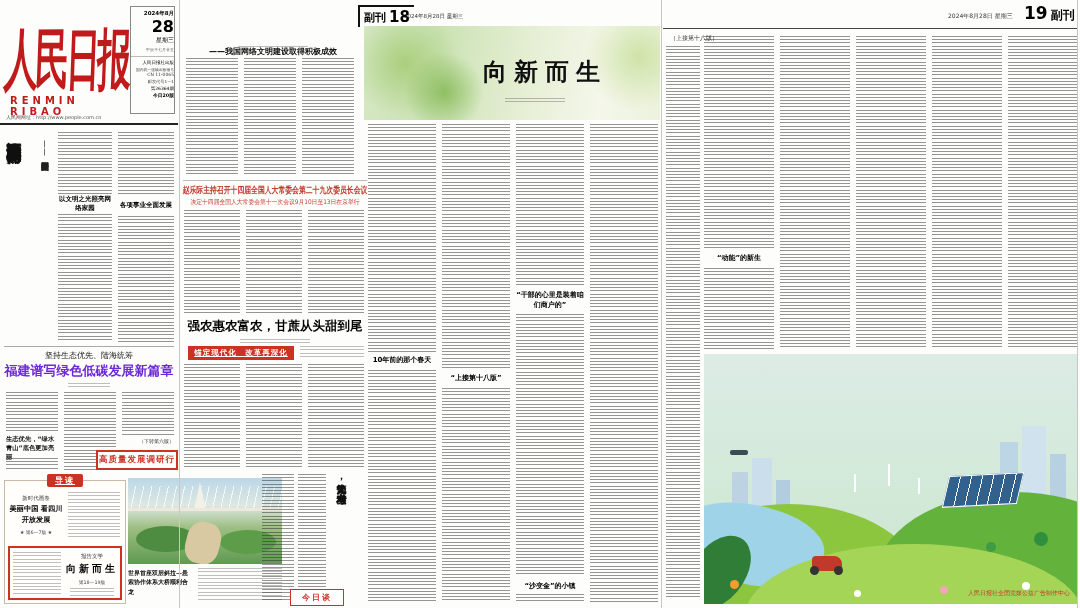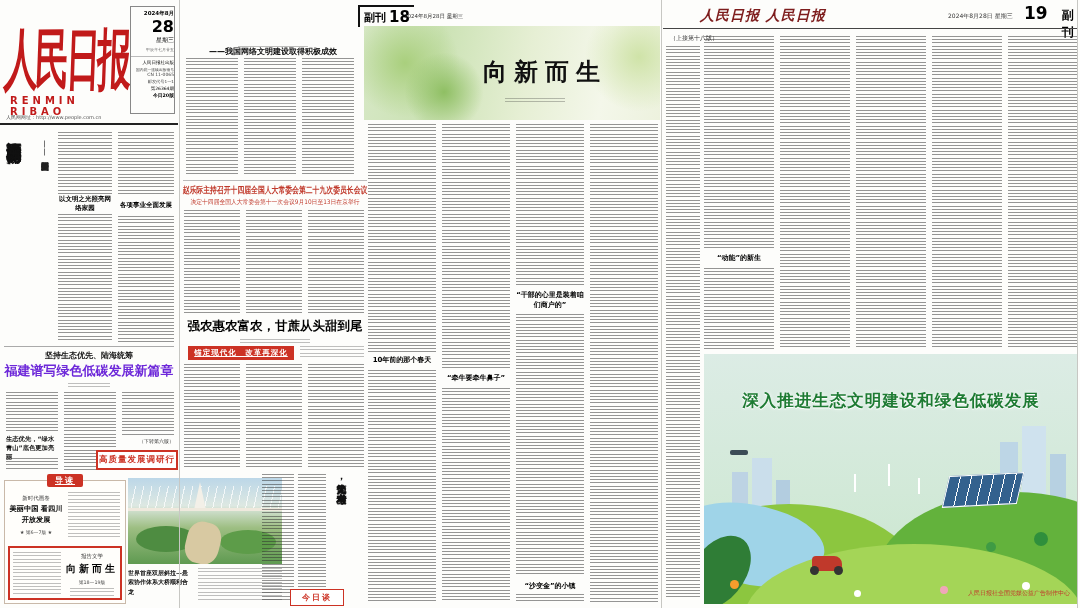--- a/index.html
+++ b/index.html
@@ -47,21 +47,21 @@
 
   <i class="tx" style="left:58px;top:132px;width:54px;height:62px;"></i>
   <div class="abs ctr" style="left:56px;top:198px;width:58px;height:11px;font-size:6.5px;font-weight:bold;">以文明之光照亮网络家园</div>
   <i class="tx" style="left:58px;top:214px;width:54px;height:128px;"></i>
   <i class="tx" style="left:118px;top:132px;width:56px;height:64px;"></i>
   <div class="abs ctr" style="left:118px;top:200px;width:56px;height:11px;font-size:6.5px;font-weight:bold;">各项事业全面发展</div>
   <i class="tx" style="left:118px;top:216px;width:56px;height:126px;"></i>
 
   <div class="abs" style="left:4px;top:346px;width:170px;height:1px;background:#aaa;"></div>
 
-  <div class="abs ctr" style="left:18px;top:350px;width:142px;height:11px;font-size:8px;font-weight:bold;color:#111;">坚持生态优先、陆海统筹</div>
+  <div class="abs ctr" style="left:18px;top:350px;width:142px;height:11px;font-size:8px;font-weight:normal;color:#111;">坚持生态优先、陆海统筹</div>
   <div class="abs ctr" style="left:4px;top:362px;width:170px;height:17px;font-size:13px;font-weight:900;color:#6d28d9;">福建谱写绿色低碳发展新篇章</div>
   <i class="tx-lt" style="left:68px;top:383px;width:42px;height:4px;"></i>
   <i class="tx" style="left:6px;top:392px;width:52px;height:40px;"></i>
   <div class="abs" style="left:6px;top:434px;width:52px;font-size:6.3px;font-weight:bold;line-height:1.45;color:#111;">生态优先，“绿水青山”底色更加亮丽</div>
   <i class="tx" style="left:6px;top:458px;width:52px;height:12px;"></i>
   <i class="tx" style="left:64px;top:392px;width:52px;height:78px;"></i>
   <i class="tx" style="left:122px;top:392px;width:52px;height:44px;"></i>
   <div class="abs" style="left:122px;top:438px;width:52px;font-size:5px;color:#333;text-align:right;">（下转第六版）</div>
   <div class="badge-line" style="left:96px;top:450px;width:78px;height:16px;font-size:8.5px;letter-spacing:1px;">高质量发展调研行</div>
 
@@ -128,36 +128,35 @@
     <div class="abs" style="left:220px;top:-24px;width:110px;height:110px;background:radial-gradient(circle,#cfe3a8 0%,rgba(207,227,168,0) 70%);"></div>
     <div class="abs ctr" style="left:66px;top:30px;width:230px;height:32px;font-size:24px;font-weight:900;letter-spacing:7px;color:#101010;">向新而生</div>
     <i class="tx-lt" style="left:141px;top:72px;width:60px;height:4px;"></i>
   </div>
 
   <i class="tx" style="left:368px;top:124px;width:68px;height:228px;"></i>
   <div class="abs ctr" style="left:368px;top:354px;width:68px;height:11px;font-size:7px;font-weight:bold;">10年前的那个春天</div>
   <i class="tx" style="left:368px;top:370px;width:68px;height:232px;"></i>
 
   <i class="tx" style="left:442px;top:124px;width:68px;height:244px;"></i>
-  <div class="abs ctr" style="left:442px;top:372px;width:68px;height:11px;font-size:7px;font-weight:bold;">“牵牛要牵牛鼻子”</div>
+  <div class="abs ctr" style="left:442px;top:372px;width:68px;height:11px;font-size:7px;font-weight:bold;">“上接第十八版”</div>
   <i class="tx" style="left:442px;top:388px;width:68px;height:214px;"></i>
 
   <i class="tx" style="left:516px;top:124px;width:68px;height:162px;"></i>
   <div class="abs ctr" style="left:516px;top:290px;width:68px;height:20px;font-size:7px;font-weight:bold;line-height:1.45;">“干部的心里是装着咱们商户的”</div>
   <i class="tx" style="left:516px;top:314px;width:68px;height:262px;"></i>
   <div class="abs ctr" style="left:516px;top:580px;width:68px;height:11px;font-size:7px;font-weight:bold;">“沙变金”的小镇</div>
   <i class="tx" style="left:516px;top:594px;width:68px;height:8px;"></i>
 
   <i class="tx" style="left:590px;top:124px;width:68px;height:478px;"></i>
 
   <div class="vline" style="left:661px;top:0;height:608px;"></div>
 
-  <div class="abs serifish" style="left:700px;top:7px;width:150px;font-size:14px;font-weight:900;font-style:italic;color:#7e1d1d;letter-spacing:1px;white-space:nowrap;">人民日报 人民日报</div>
   <div class="abs" style="left:948px;top:12px;width:74px;font-size:6px;color:#333;">2024年8月28日 星期三</div>
-  <div class="abs" style="left:1024px;top:3px;display:flex;align-items:baseline;gap:14px;">
+  <div class="abs" style="left:1024px;top:3px;display:flex;align-items:baseline;gap:3px;">
     <span style="font-size:17px;font-weight:bold;">19</span>
     <span style="font-size:12px;font-weight:bold;">副刊</span>
   </div>
   <div class="abs" style="left:663px;top:28px;width:415px;height:1px;background:#444;"></div>
   <div class="abs" style="left:670px;top:34px;width:64px;font-size:6px;color:#333;">（上接第十八版）</div>
 
   <i class="tx" style="left:666px;top:46px;width:34px;height:554px;"></i>
   <i class="tx" style="left:704px;top:36px;width:70px;height:214px;"></i>
   <div class="abs ctr" style="left:704px;top:252px;width:70px;height:11px;font-size:7px;font-weight:bold;">“动能”的新生</div>
   <i class="tx" style="left:704px;top:268px;width:70px;height:82px;"></i>
@@ -185,18 +184,17 @@
     <div class="abs" style="left:108px;top:202px;width:30px;height:15px;background:#c0392b;border-radius:4px 8px 2px 2px;"></div>
     <div class="abs" style="left:106px;top:212px;width:9px;height:9px;background:#333;border-radius:50%;"></div>
     <div class="abs" style="left:130px;top:212px;width:9px;height:9px;background:#333;border-radius:50%;"></div>
     <div class="abs" style="left:330px;top:178px;width:14px;height:14px;background:#2f8f3c;border-radius:50%;"></div>
     <div class="abs" style="left:282px;top:188px;width:10px;height:10px;background:#3f9b44;border-radius:50%;"></div>
     <div class="abs" style="left:-12px;top:178px;width:54px;height:80px;background:#2f7d36;border-radius:60% 40% 60% 40%;transform:rotate(24deg);"></div>
     <div class="abs" style="left:26px;top:226px;width:9px;height:9px;background:#f59d2c;border-radius:50%;"></div>
     <div class="abs" style="left:150px;top:236px;width:7px;height:7px;background:#fff;border-radius:50%;"></div>
     <div class="abs" style="left:236px;top:232px;width:8px;height:8px;background:#f0a7b8;border-radius:50%;"></div>
     <div class="abs" style="left:318px;top:228px;width:8px;height:8px;background:#fff;border-radius:50%;"></div>
-    <div class="abs ctr promo-title" style="left:0;top:36px;width:374px;height:22px;font-size:16.5px;letter-spacing:1px;z-index:3;">深入推进生态文明建设和绿色低碳发展</div>
     <div class="abs" style="right:8px;bottom:6px;font-size:6px;color:#c0392b;z-index:3;">人民日报社全国党媒公益广告制作中心</div>
   </div>
 
   <div class="vline" style="left:1077px;top:0;height:608px;"></div>
 </div>
 
 </body></html>

